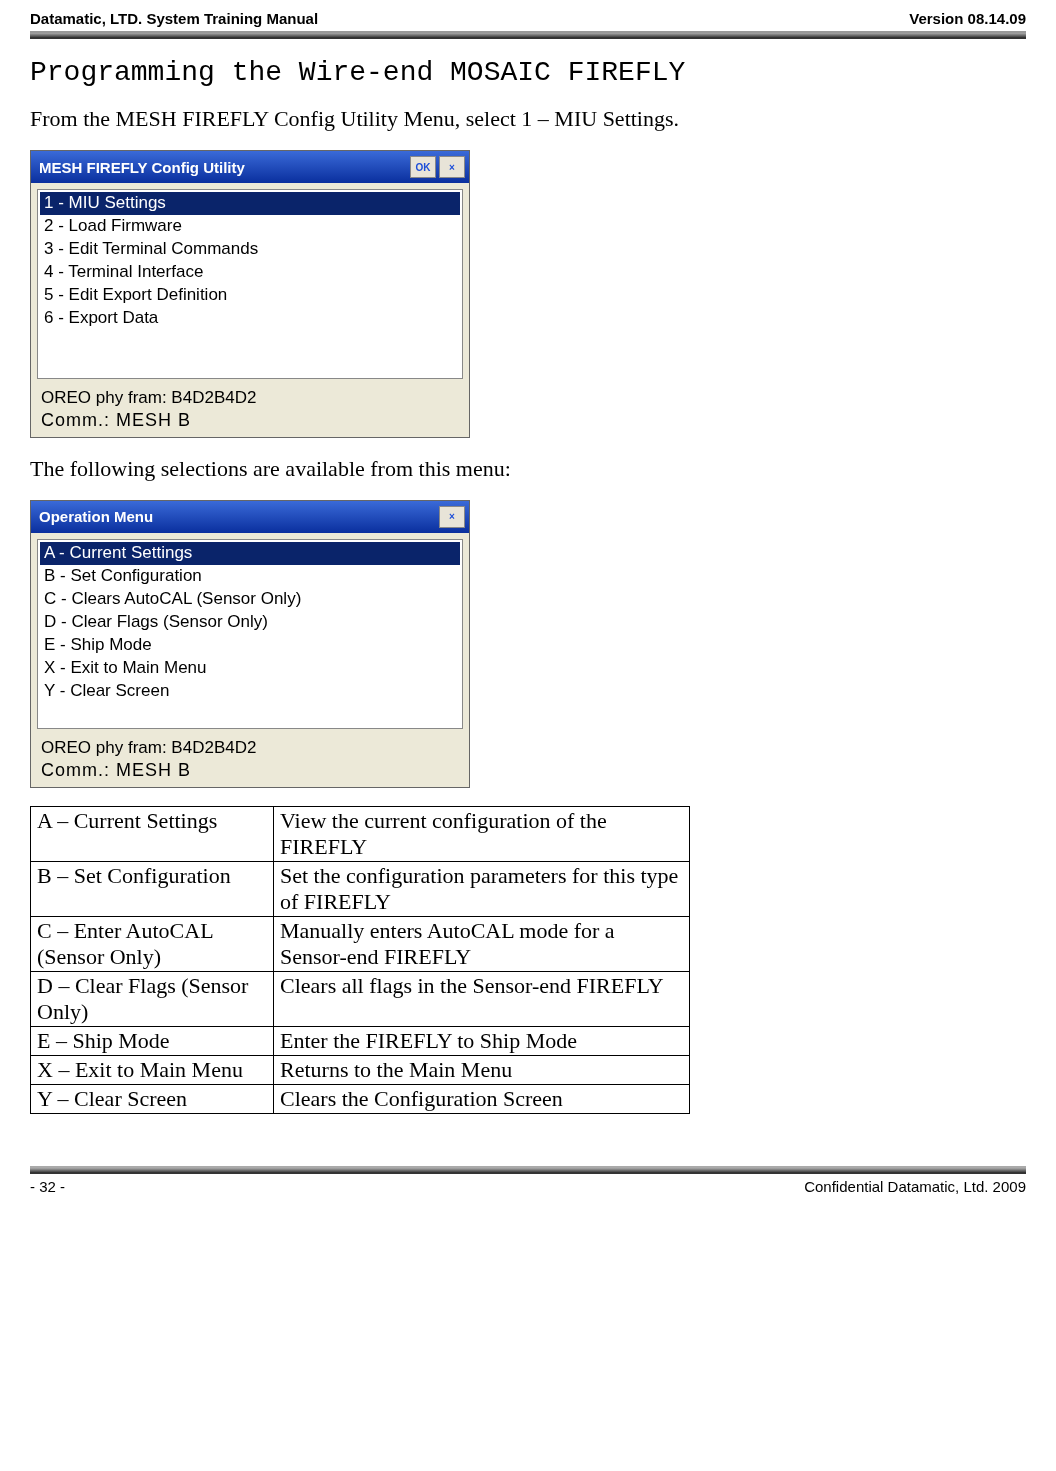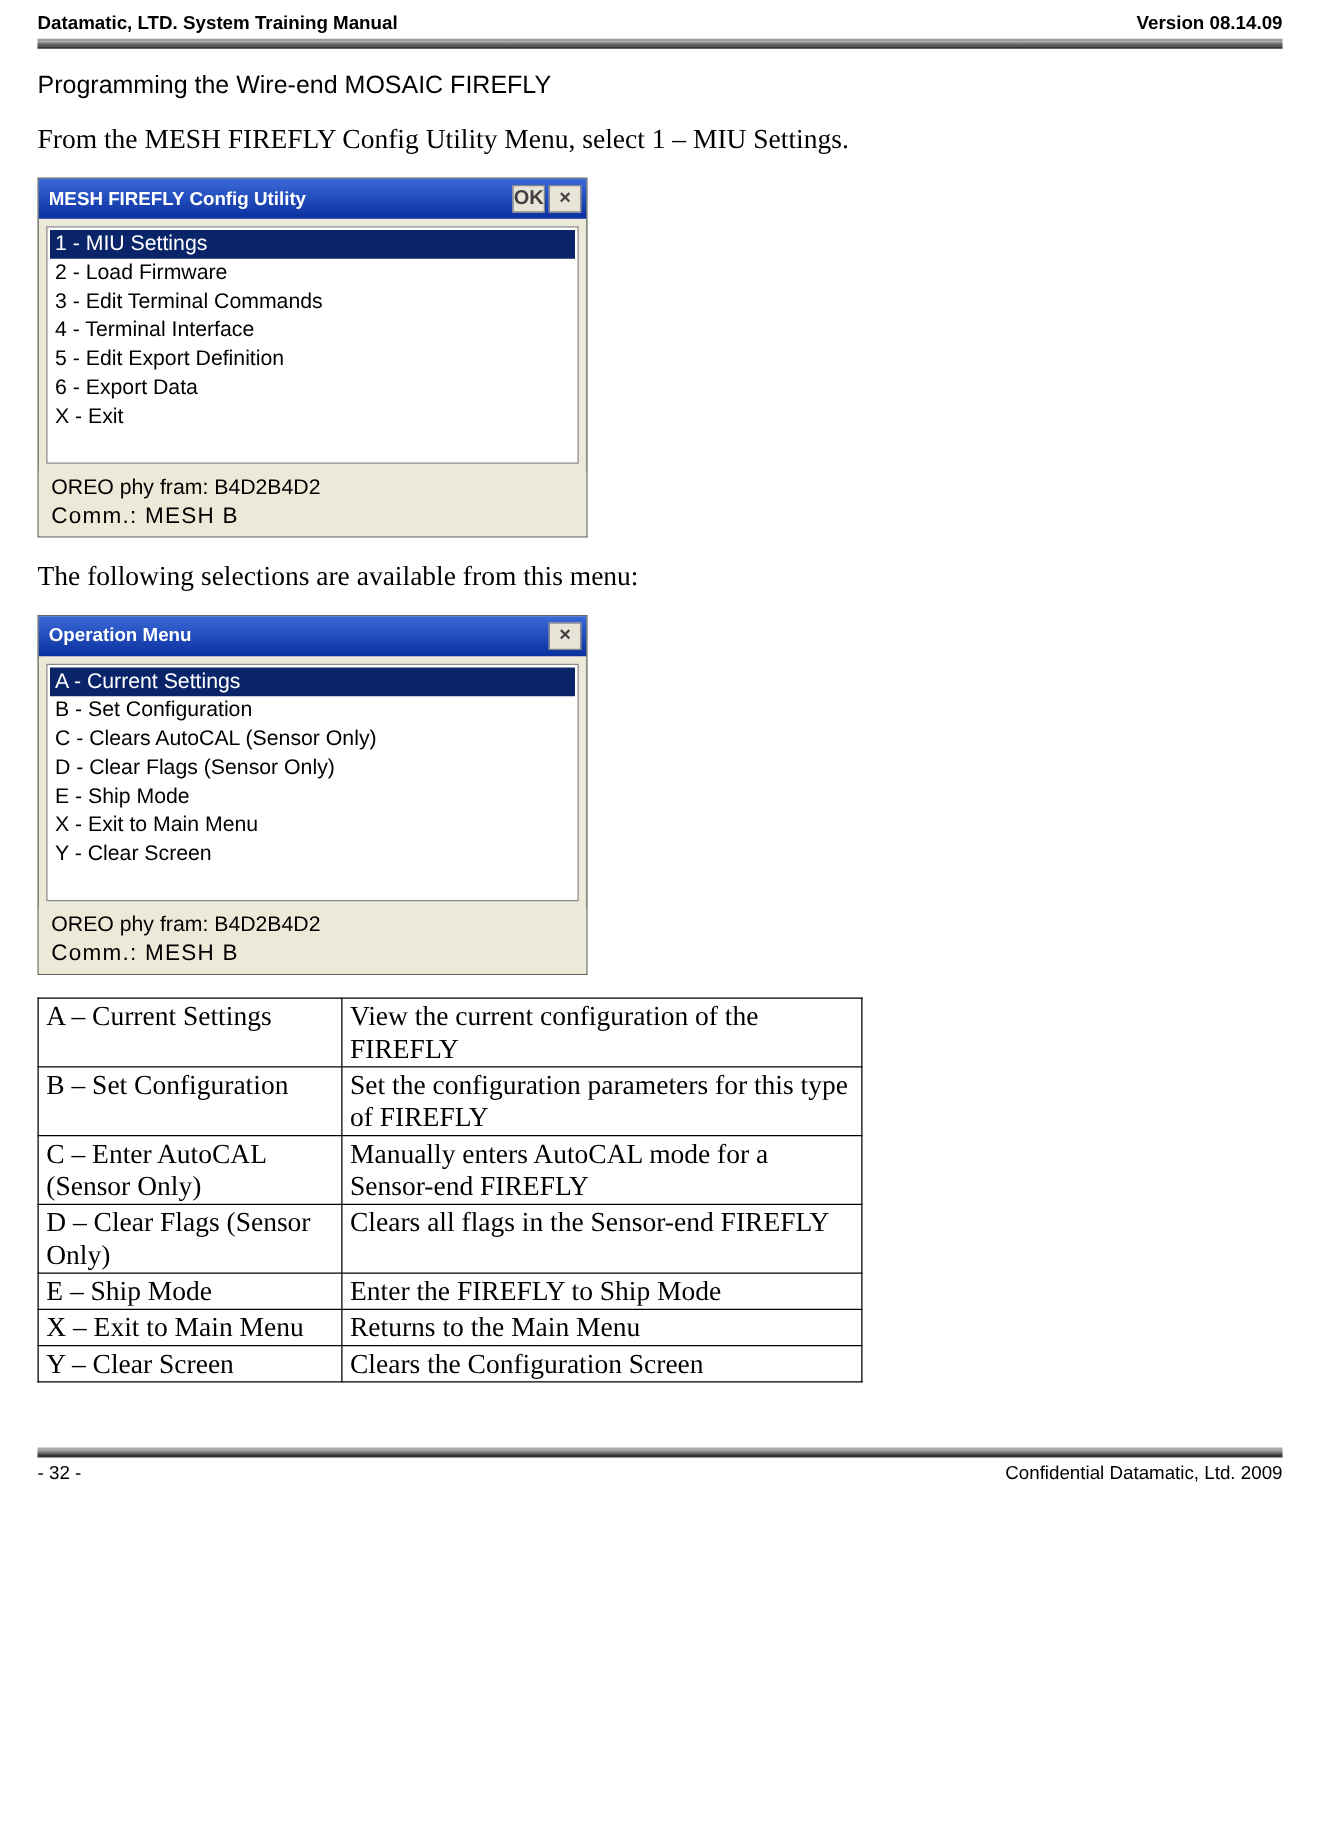--- a/index.html
+++ b/index.html
@@ -23,22 +23,22 @@
     padding-bottom: 4px;
   }
   .rule-outer {
     border-top: 2px solid #999;
     border-bottom: 2px solid #333;
     height: 4px;
     background: linear-gradient(#aaa, #444);
     margin-bottom: 18px;
   }
   .h2 {
-    font-family: Liberation Sans, sans-serif;
-    font-size: 20px;
+    font-family: Liberation Mono, monospace;
+    font-size: 28px;
     margin: 9px 0 18px 0;
   }
   .body-text {
     font-size: 22px;
     margin: 16px 0;
   }
 
   .win-window {
     width: 440px;
     border: 1px solid #666;
@@ -57,26 +57,26 @@
     font-weight: bold;
     font-size: 15px;
     height: 24px;
   }
   .win-title-text {
     flex: 1;
     white-space: nowrap;
   }
   .win-btn {
     background: #e8e4d8;
-    color: #404040;
+    color: #1d4ed8;
     border: 1px solid #888;
     width: 24px;
     height: 20px;
     margin-left: 3px;
-    font-size: 16px;
+    font-size: 10px;
     font-weight: bold;
     display: flex;
     align-items: center;
     justify-content: center;
     font-family: Tahoma, Arial, sans-serif;
   }
   .win-client {
     background: #fff;
     margin: 6px;
     border: 1px solid #888;
@@ -168,21 +168,20 @@
       <span class="win-btn">OK</span>
       <span class="win-btn">×</span>
     </div>
     <div class="win-client">
       <div class="win-list-item selected">1 - MIU Settings</div>
       <div class="win-list-item">2 - Load Firmware</div>
       <div class="win-list-item">3 - Edit Terminal Commands</div>
       <div class="win-list-item">4 - Terminal Interface</div>
       <div class="win-list-item">5 - Edit Export Definition</div>
       <div class="win-list-item">6 - Export Data</div>
-      <div class="win-list-item">X - Exit</div>
     </div>
     <div class="win-status">OREO phy fram: B4D2B4D2</div>
     <div class="win-status-last">Comm.: MESH  B</div>
   </div>
 
   <div class="body-text">The following selections are available from this menu:</div>
 
   <div class="win-window">
     <div class="win-titlebar">
       <span class="win-title-text">Operation Menu</span>

